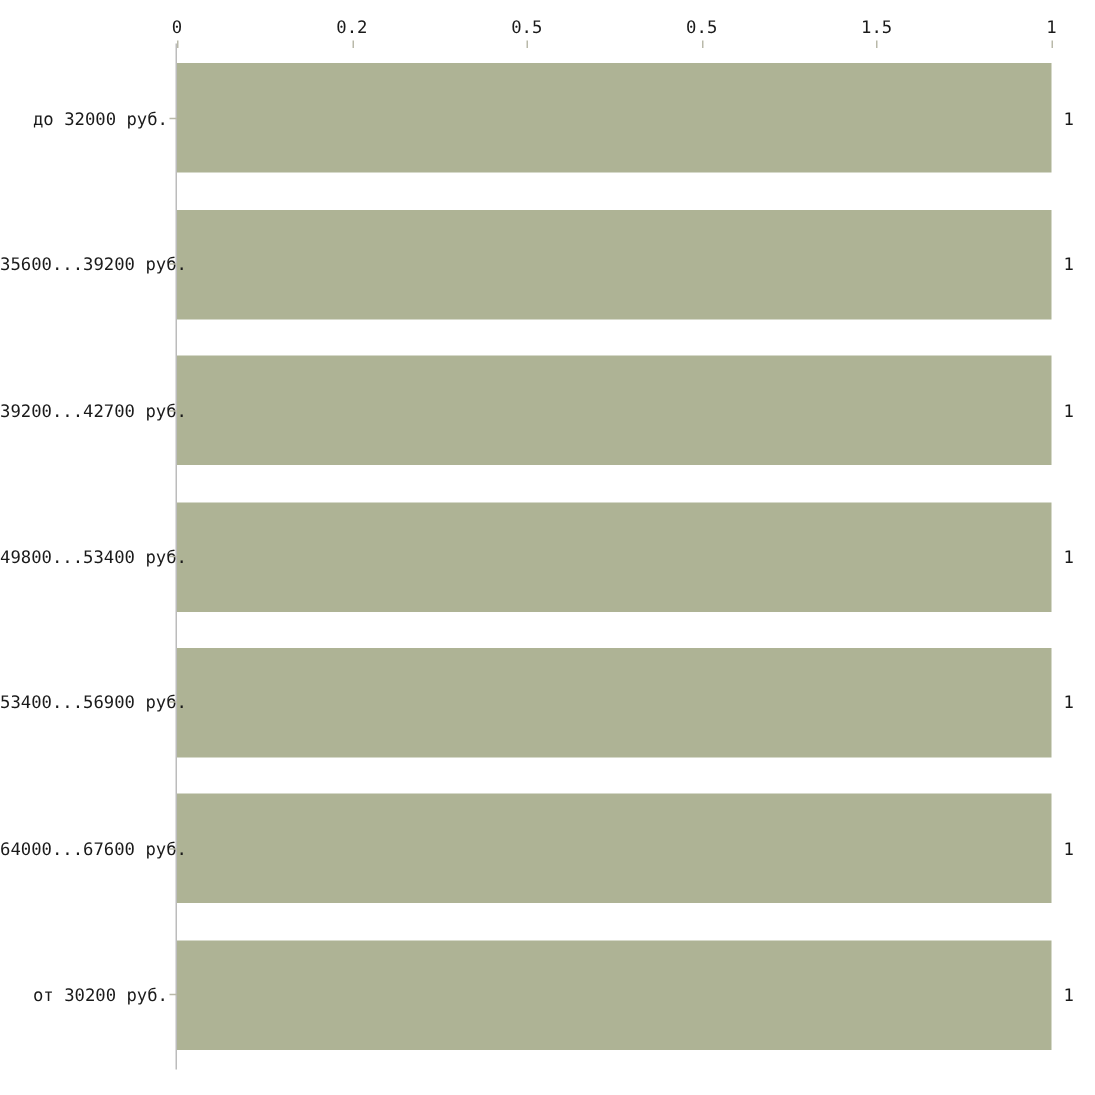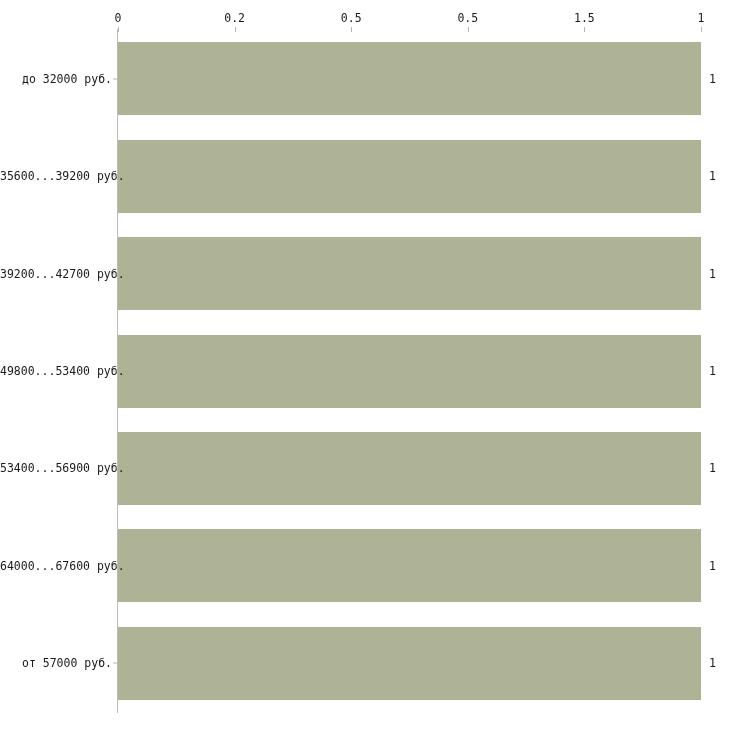--- a/index.html
+++ b/index.html
@@ -155,16 +155,16 @@
     <div class="val-label" style="top: 273.571px; left: 709px;">1</div>
     <div class="cat-label" style="top: 371px; left: 0px; right: auto; width: 112px;">49800...53400 руб.</div>
     <div class="cat-tick" style="top: 371px; left: 113px;"></div>
     <div class="val-label" style="top: 371px; left: 709px;">1</div>
     <div class="cat-label" style="top: 468.429px; left: 0px; right: auto; width: 112px;">53400...56900 руб.</div>
     <div class="cat-tick" style="top: 468.429px; left: 113px;"></div>
     <div class="val-label" style="top: 468.429px; left: 709px;">1</div>
     <div class="cat-label" style="top: 565.857px; left: 0px; right: auto; width: 112px;">64000...67600 руб.</div>
     <div class="cat-tick" style="top: 565.857px; left: 113px;"></div>
     <div class="val-label" style="top: 565.857px; left: 709px;">1</div>
-    <div class="cat-label" style="top: 663.286px; left: 0px; right: auto; width: 112px;">от 57000 руб.</div>
+    <div class="cat-label" style="top: 663.286px; left: 0px; right: auto; width: 112px;">от 30200 руб.</div>
     <div class="cat-tick" style="top: 663.286px; left: 113px;"></div>
     <div class="val-label" style="top: 663.286px; left: 709px;">1</div>
   </div>
 
 </body></html>

